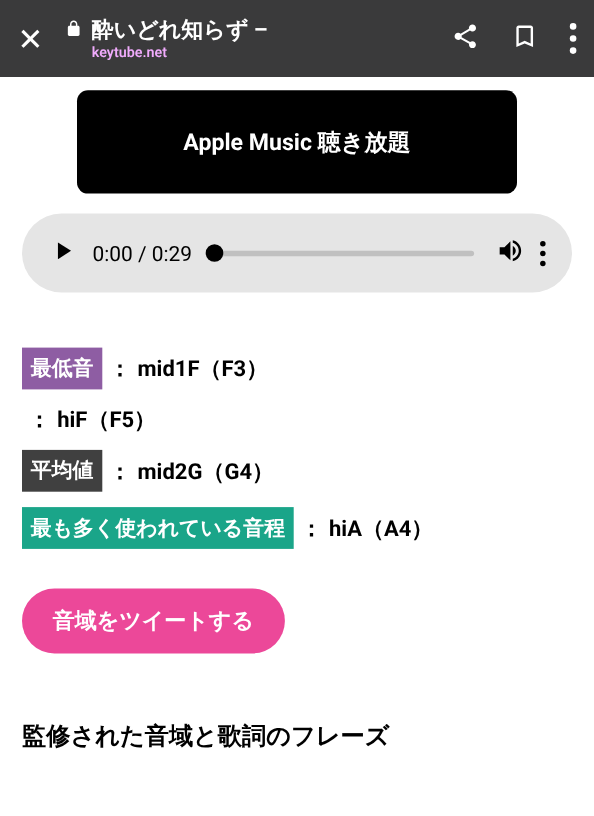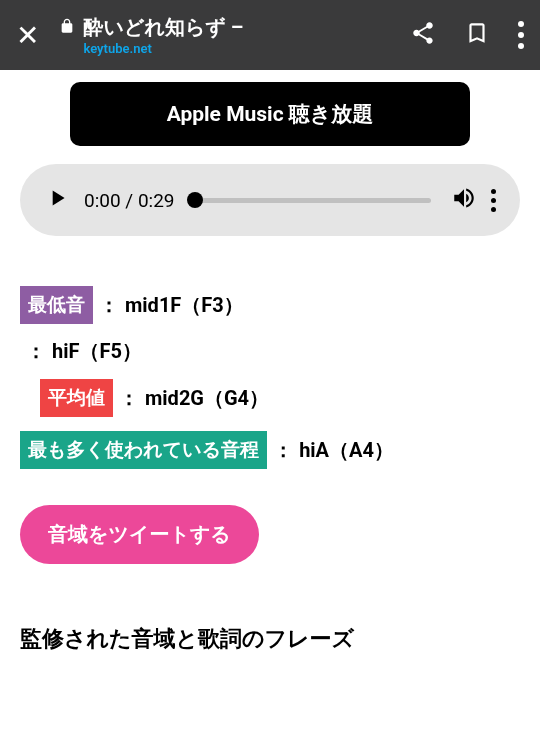--- a/index.html
+++ b/index.html
@@ -16,34 +16,34 @@
       display: flex;
       align-items: center;
       padding: 0 16px;
       gap: 20px;
       color: #fff;
     }
     .close-btn { font-size: 28px; font-weight: 300; cursor: pointer; }
     .title-row { display: flex; align-items: center; gap: 8px; }
     .lock-icon svg { width: 16px; height: 16px; fill: #fff; }
     .page-title { font-size: 20px; font-weight: 700; white-space: nowrap; }
-    .page-url { font-size: 13px; font-weight: 600; color: #0ea5e9; margin-left: 24px; }
+    .page-url { font-size: 13px; font-weight: 600; color: #f0abfc; margin-left: 24px; }
     .title-container { flex: 1; min-width: 0; overflow: hidden; }
     .bar-icons { display: flex; align-items: center; gap: 28px; }
     .bar-icon svg { width: 26px; height: 26px; fill: #fff; }
     .dots-vertical { display: flex; flex-direction: column; gap: 5px; align-items: center; }
     .dots-vertical span { width: 6px; height: 6px; border-radius: 50%; background: #fff; }
     .content { padding: 12px 20px 0; }
     .apple-btn {
       background: #000;
       color: #fff;
       font-size: 21px;
       font-weight: 700;
       border-radius: 10px;
-      padding: 18px 20px;
+      padding: 33px 20px;
       text-align: center;
       margin: 0 50px 18px;
       cursor: pointer;
     }
     .audio-player {
       background: #e5e5e5;
       border-radius: 40px;
       height: 72px;
       display: flex;
       align-items: center;
@@ -92,21 +92,21 @@
     }
     .badge {
       color: #fff;
       padding: 6px 8px;
       font-size: 19px;
       font-weight: 700;
       display: inline-block;
     }
     .badge-purple { background: #8e5da3; }
     .badge-red { background: #e91e4d; }
-    .badge-orange { background: #ef4444; margin-left: 20px; }
+    .badge-orange { background: #404040; }
     .badge-teal { background: #1aa589; text-align: center; }
     .range-sep { margin: 0 6px; }
     .tweet-btn {
       background: #ec4899;
       color: #fff;
       border: none;
       border-radius: 30px;
       padding: 16px 28px;
       font-size: 20px;
       font-weight: 700;

